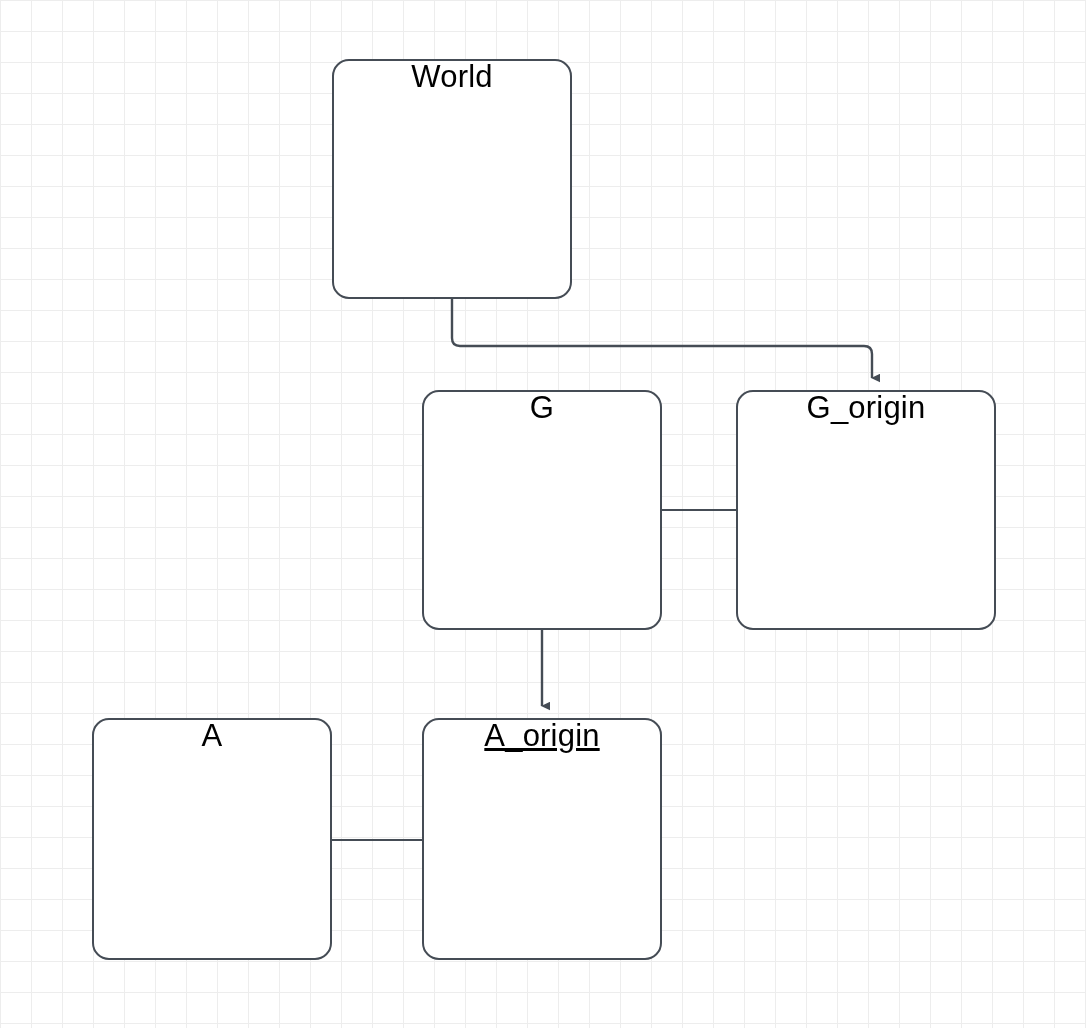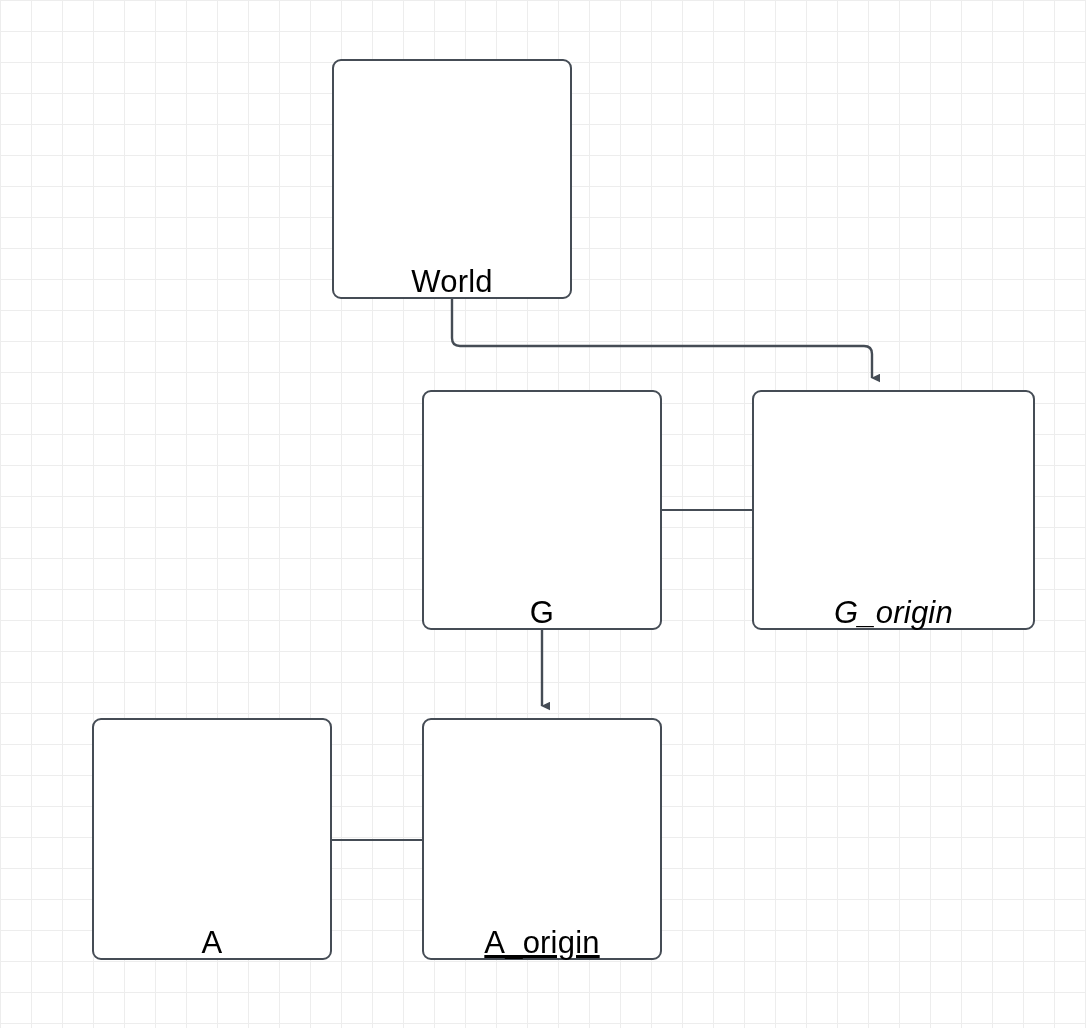--- a/index.html
+++ b/index.html
@@ -32,36 +32,36 @@
     top: 0;
     width: 1086px;
     height: 1028px;
     pointer-events: none;
   }
   .node {
     position: absolute;
     box-sizing: border-box;
     background: #ffffff;
     border: 2px solid #454c55;
-    border-radius: 9px;
+    border-radius: 17px;
     display: flex;
-    align-items: flex-end;
+    align-items: flex-start;
     justify-content: center;
   }
   .node-label {
     font-family: "Liberation Sans", sans-serif;
     font-size: 31px;
     line-height: 1;
     color: #000000;
     letter-spacing: 0.2px;
     white-space: nowrap;
   }
   #node-world  { left: 332px; top: 59px;  width: 240px; height: 240px; }
   #node-g      { left: 422px; top: 390px; width: 240px; height: 240px; }
-  #node-gorig  { left: 752px; top: 390px; width: 283px; height: 240px; font-style: italic; }
+  #node-gorig  { left: 736px; top: 390px; width: 260px; height: 240px; }
   #node-a      { left: 92px;  top: 718px; width: 240px; height: 242px; }
   #node-aorig  { left: 422px; top: 718px; width: 240px; height: 242px; text-decoration: underline; }
 </style>
 </head>
 <body>
 
 <div id="canvas">
 
   <svg id="edge-layer" width="1086" height="1028" viewBox="0 0 1086 1028" xmlns="http://www.w3.org/2000/svg">
     <defs>

